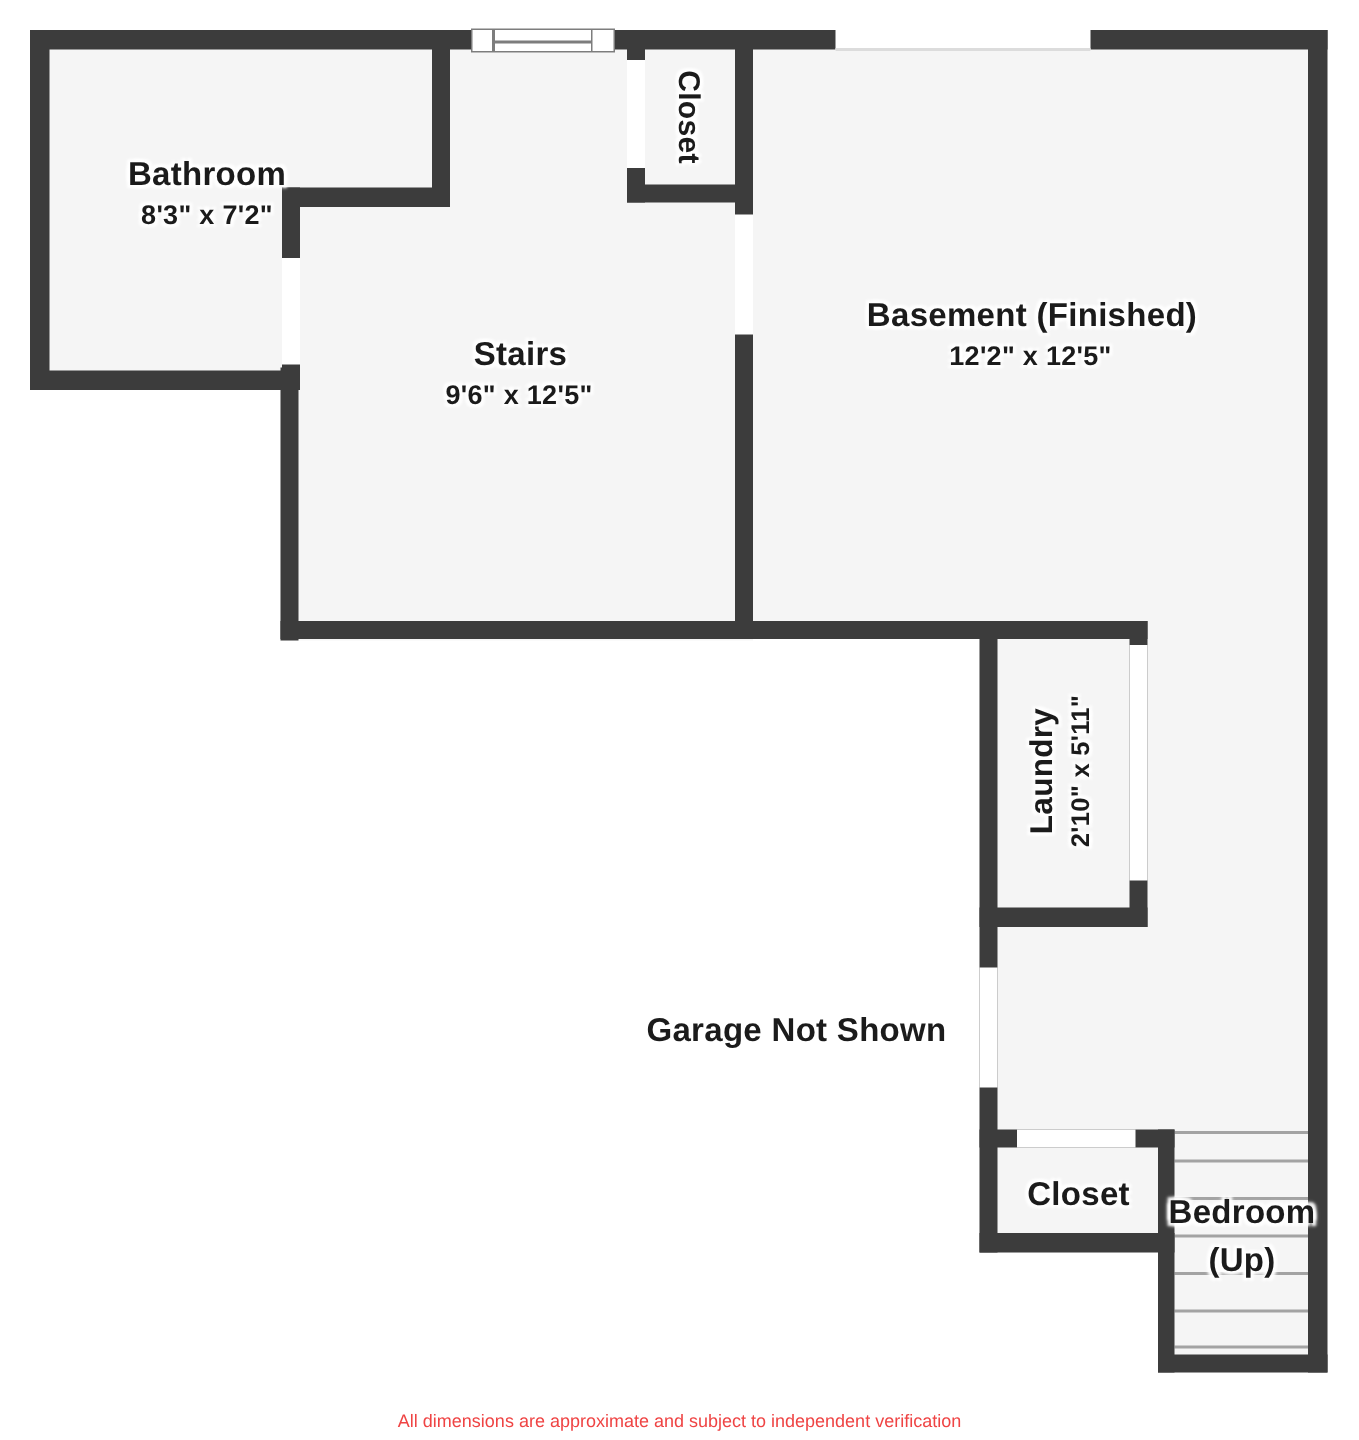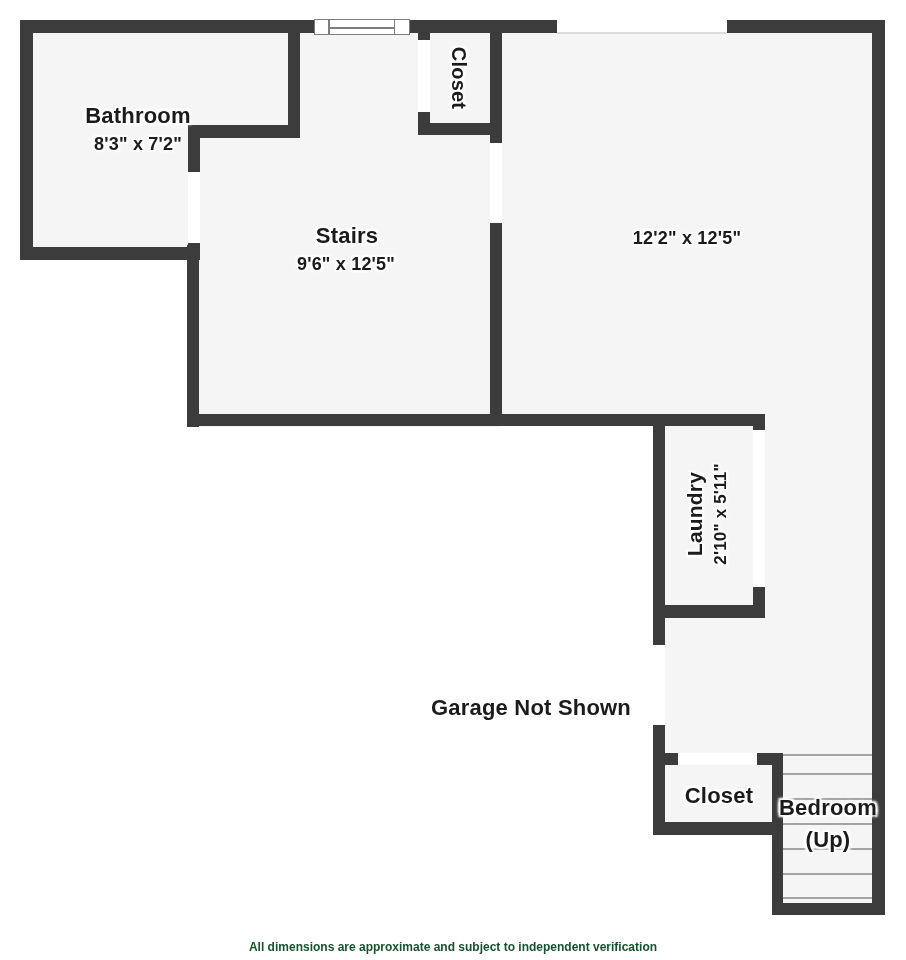--- a/index.html
+++ b/index.html
@@ -32,21 +32,21 @@
   .rot-ccw .l1{font-size:21px;}
   .rot-ccw .l2{font-size:17px;}
   .window{
     position:absolute;left:314px;top:19px;width:96px;height:16px;
     background:#ffffff;border:1.5px solid #7d7d7d;box-sizing:border-box;
   }
   .window .pane-div{position:absolute;top:0;bottom:0;width:1.5px;background:#7d7d7d;}
   .window .mid{position:absolute;left:14px;right:15px;top:50%;height:1.5px;background:#7d7d7d;}
   .footer{
     position:absolute;left:0;top:940px;width:100%;
-    text-align:center;font-size:12px;color:#14532d;font-weight:bold;
+    text-align:center;font-size:12px;color:#ef4444;font-weight:normal;
   }
 </style>
 </head>
 <body>
 
 <div class="canvas">
 
   <div class="floor" style="left:20px;top:20px;width:280px;height:240px;"></div>
   <div class="floor" style="left:187px;top:20px;width:315px;height:407px;"></div>
   <div class="floor" style="left:490px;top:20px;width:395px;height:406px;"></div>
@@ -97,28 +97,29 @@
   </div>
 
   <div class="label size-room" style="left:138px;top:116px;">Bathroom</div>
   <div class="label size-dims" style="left:138px;top:144px;">8'3" x 7'2"</div>
 
   <div class="label size-room" style="left:347px;top:236px;">Stairs</div>
   <div class="label size-dims" style="left:346px;top:264px;">9'6" x 12'5"</div>
 
   <div class="label size-small rot-cw" style="left:458px;top:78px;">Closet</div>
 
+  <div class="label size-room" style="left:688px;top:210px;">Basement (Finished)</div>
   <div class="label size-dims" style="left:687px;top:238px;">12'2" x 12'5"</div>
 
   <div class="label rot-ccw" style="left:708px;top:514px;">
     <div class="l1">Laundry</div>
     <div class="l2">2'10" x 5'11"</div>
   </div>
 
-  <div class="label size-room" style="left:531px;top:708px;">Garage Not Shown</div>
+  <div class="label size-room" style="left:531px;top:687px;">Garage Not Shown</div>
 
   <div class="label size-room" style="left:719px;top:796px;">Closet</div>
 
   <div class="label size-room" style="left:828px;top:808px;">Bedroom</div>
   <div class="label size-room" style="left:828px;top:840px;">(Up)</div>
 
   <div class="footer">All dimensions are approximate and subject to independent verification</div>
 
 </div>
 

